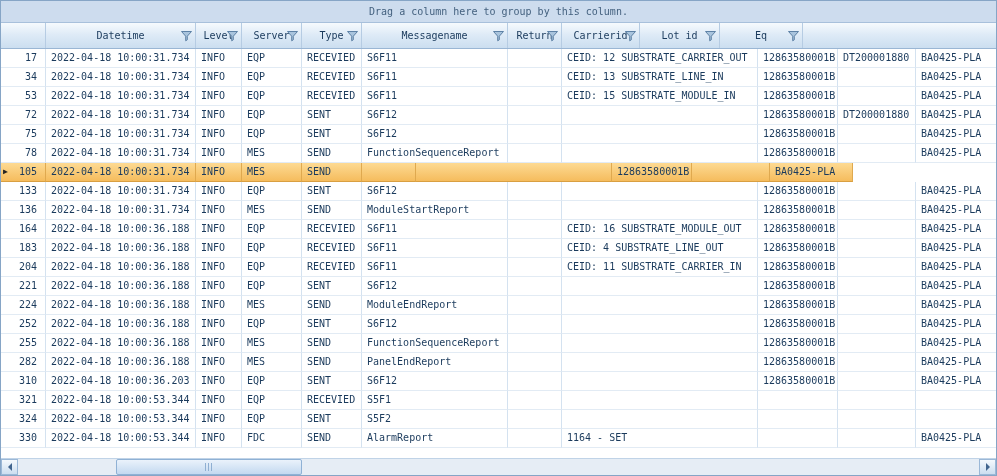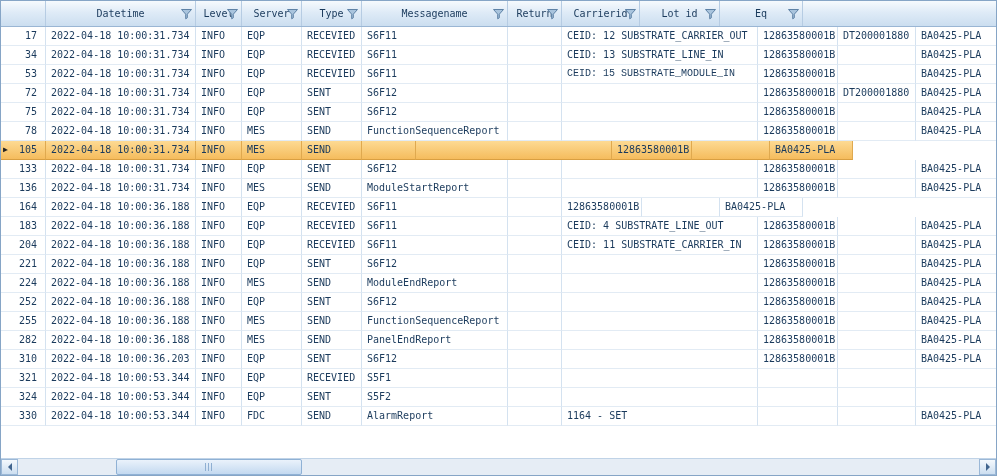--- a/index.html
+++ b/index.html
@@ -56,20 +56,23 @@
     position: absolute; left: 115px; top: 0; width: 186px; height: 16px;
     background: linear-gradient(#EAF2FB, #C3D9F0); border: 1px solid #8FB1D5;
     border-radius: 2px; display: flex; align-items: center; justify-content: center;
   }
   .grip { width: 8px; height: 8px; background: repeating-linear-gradient(90deg, #8FAFD2 0 1px, transparent 1px 3px); }
 </style>
 </head>
 <body>
 
 <div class="grid">
+  <div class="group-panel">
+    <span>Drag a column here to group by this column.</span>
+  </div>
   <div class="header-row">
       <div class="hcell" style="width: 45px;">
         <span class="hlabel"></span>
       </div>
       <div class="hcell" style="width: 150px;">
         <span class="hlabel">Datetime</span>
         <span class="filter-icon"><svg width="13" height="12" viewBox="0 0 13 12">
             <path d="M1.5 1.5h10L7.3 6.2v3.6L5.7 10.8V6.2z" fill="#A9C4DD" stroke="#5E82A6" stroke-width="1"></path>
           </svg></span>
       </div>
@@ -150,21 +153,21 @@
         <div class="cell col-eq" style="width: 83px;">BA0425-PLA</div>
       </div>
       <div class="row">
         <div class="cell col-id" style="width: 45px;"><span>53</span></div>
         <div class="cell col-datetime" style="width: 150px;">2022-04-18 10:00:31.734</div>
         <div class="cell col-level" style="width: 46px;">INFO</div>
         <div class="cell col-server" style="width: 60px;">EQP</div>
         <div class="cell col-type" style="width: 60px;">RECEVIED</div>
         <div class="cell col-message" style="width: 146px;">S6F11</div>
         <div class="cell col-ret" style="width: 54px;"></div>
-        <div class="cell col-value" style="width: 196px; font-family: Liberation Mono, monospace;">CEID: 15 SUBSTRATE_MODULE_IN</div>
+        <div class="cell col-value" style="width: 196px;">CEID: 15 SUBSTRATE_MODULE_IN</div>
         <div class="cell col-lotid" style="width: 80px;">12863580001B</div>
         <div class="cell col-carrierid" style="width: 78px;"></div>
         <div class="cell col-eq" style="width: 83px;">BA0425-PLA</div>
       </div>
       <div class="row">
         <div class="cell col-id" style="width: 45px;"><span>72</span></div>
         <div class="cell col-datetime" style="width: 150px;">2022-04-18 10:00:31.734</div>
         <div class="cell col-level" style="width: 46px;">INFO</div>
         <div class="cell col-server" style="width: 60px;">EQP</div>
         <div class="cell col-type" style="width: 60px;">SENT</div>
@@ -240,20 +243,21 @@
         <div class="cell col-eq" style="width: 83px;">BA0425-PLA</div>
       </div>
       <div class="row">
         <div class="cell col-id" style="width: 45px;"><span>164</span></div>
         <div class="cell col-datetime" style="width: 150px;">2022-04-18 10:00:36.188</div>
         <div class="cell col-level" style="width: 46px;">INFO</div>
         <div class="cell col-server" style="width: 60px;">EQP</div>
         <div class="cell col-type" style="width: 60px;">RECEVIED</div>
         <div class="cell col-message" style="width: 146px;">S6F11</div>
         <div class="cell col-ret" style="width: 54px;"></div>
+        <div class="cell col-value" style="width: 196px;">CEID: 16 SUBSTRATE_MODULE_OUT</div>
         <div class="cell col-lotid" style="width: 80px;">12863580001B</div>
         <div class="cell col-carrierid" style="width: 78px;"></div>
         <div class="cell col-eq" style="width: 83px;">BA0425-PLA</div>
       </div>
       <div class="row">
         <div class="cell col-id" style="width: 45px;"><span>183</span></div>
         <div class="cell col-datetime" style="width: 150px;">2022-04-18 10:00:36.188</div>
         <div class="cell col-level" style="width: 46px;">INFO</div>
         <div class="cell col-server" style="width: 60px;">EQP</div>
         <div class="cell col-type" style="width: 60px;">RECEVIED</div>

